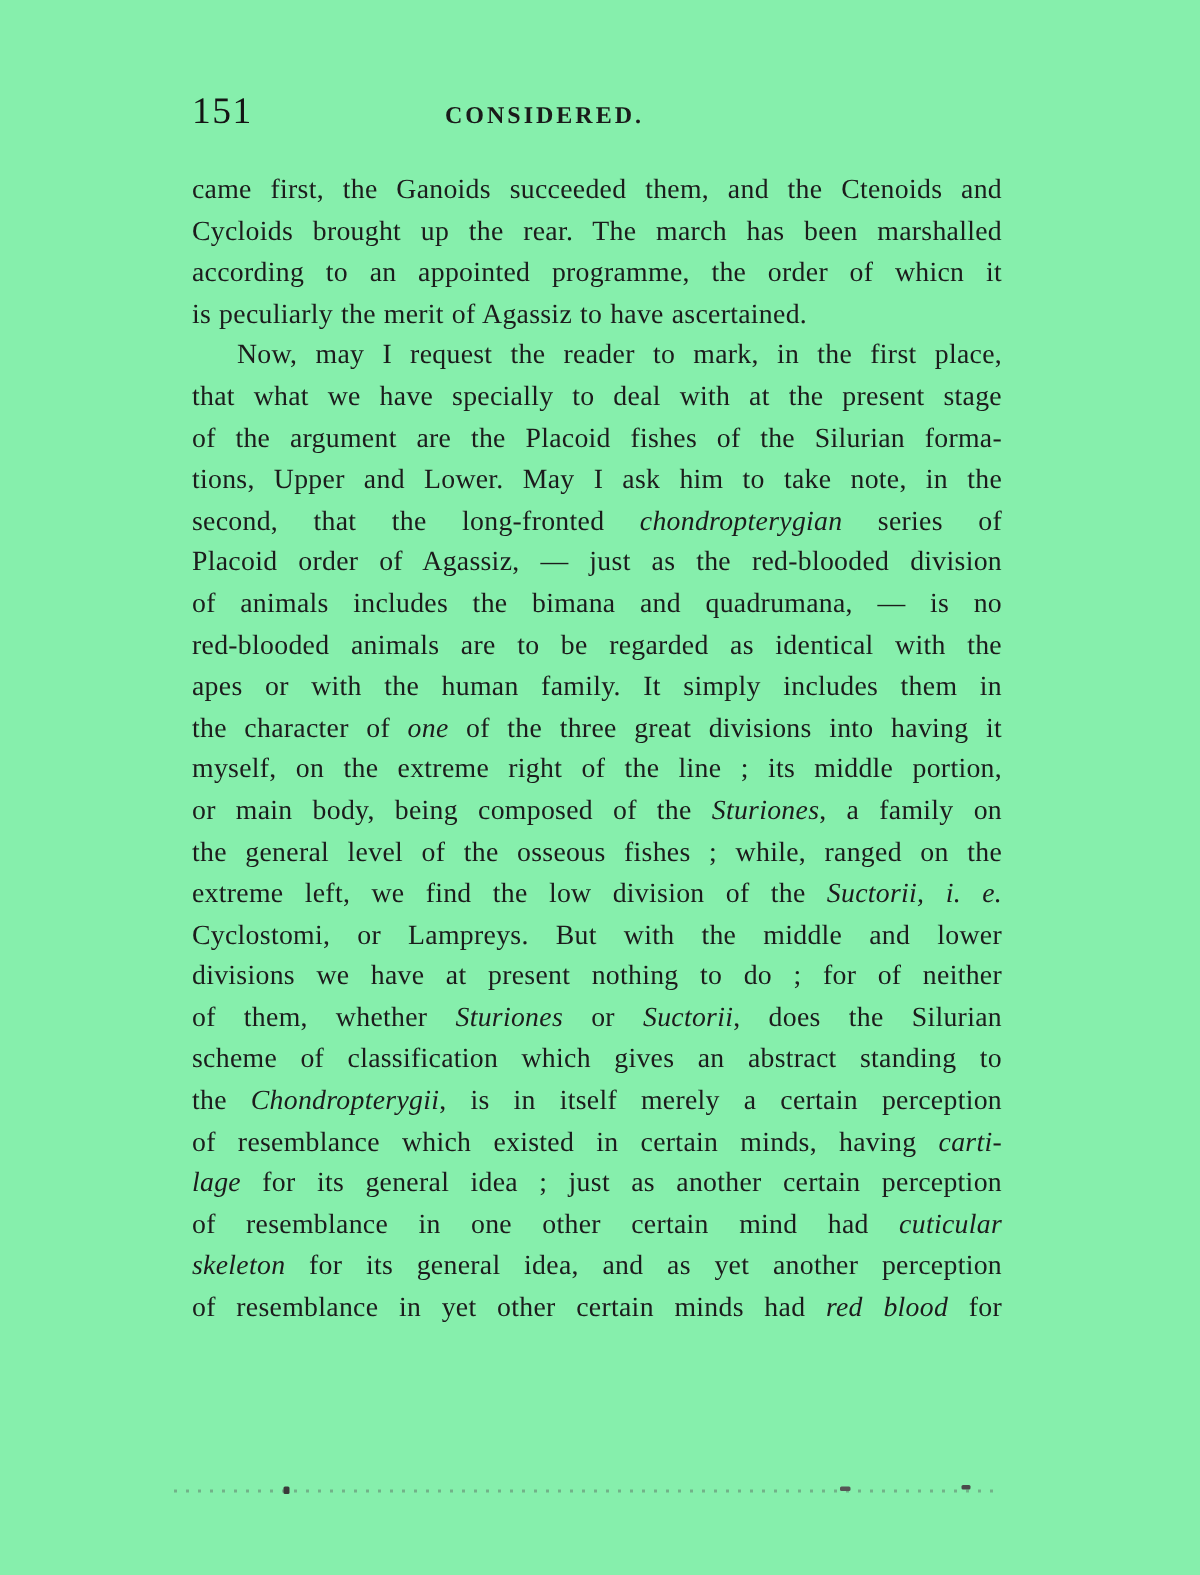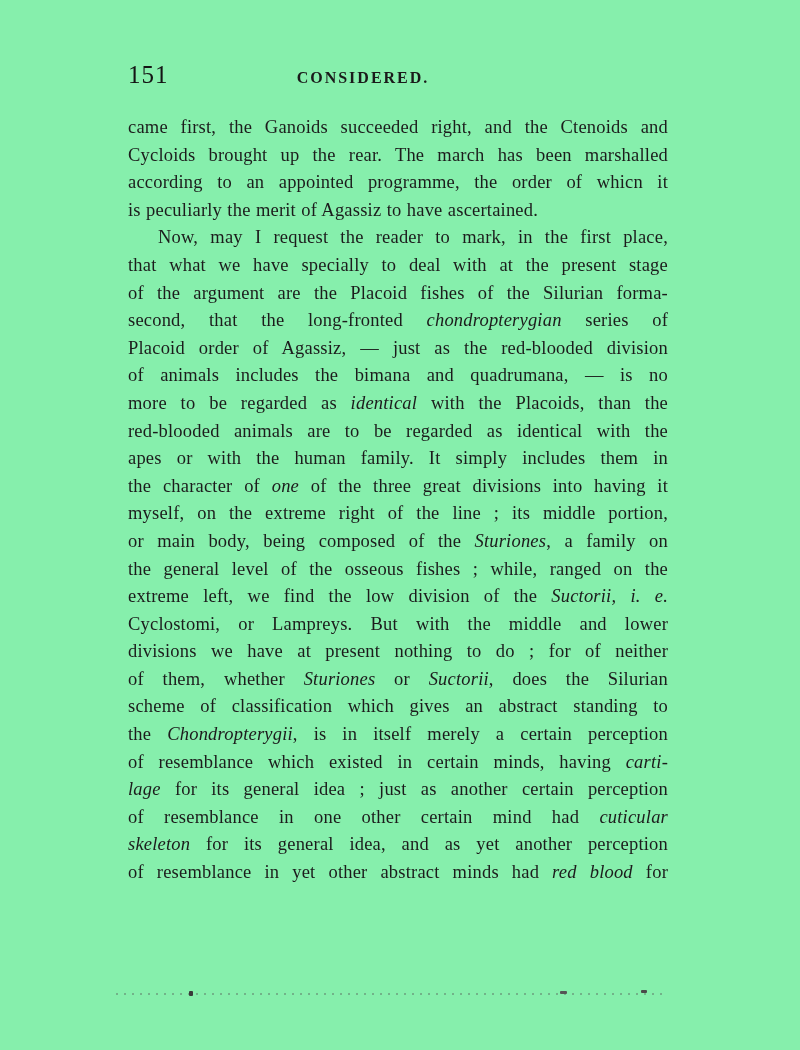--- a/index.html
+++ b/index.html
@@ -51,50 +51,50 @@
 <body>
 
 <div class="page">
 
   <div class="running-head">CONSIDERED.</div>
 
   <div class="page-number">151</div>
 
   <div class="page-text">
       <div class="paragraph">
-        <div class="line"><span>came first, the Ganoids succeeded right, and the Ctenoids and</span></div>
+        <div class="line"><span>came first, the Ganoids succeeded them, and the Ctenoids and</span></div>
         <div class="line"><span>Cycloids brought up the rear. The march has been marshalled</span></div>
         <div class="line"><span>according to an appointed programme, the order of whicn it</span></div>
         <div class="line no-stretch"><span>is peculiarly the merit of Agassiz to have ascertained.</span></div>
       </div>
       <div class="paragraph">
         <div class="line indent"><span>Now, may I request the reader to mark, in the first place,</span></div>
         <div class="line"><span>that what we have specially to deal with at the present stage</span></div>
         <div class="line"><span>of the argument are the Placoid fishes of the Silurian forma-</span></div>
+        <div class="line"><span>tions, Upper and Lower. May I ask him to take note, in the</span></div>
         <div class="line"><span>second, that the long-fronted </span><i>chondropterygian</i><span> series of</span></div>
         <div class="line"><span>Placoid order of Agassiz, — just as the red-blooded division</span></div>
         <div class="line"><span>of animals includes the bimana and quadrumana, — is no</span></div>
-        <div class="line"><span>more to be regarded as </span><i>identical</i><span> with the Placoids, than the</span></div>
         <div class="line"><span>red-blooded animals are to be regarded as identical with the</span></div>
         <div class="line"><span>apes or with the human family. It simply includes them in</span></div>
         <div class="line"><span>the character of </span><i>one</i><span> of the three great divisions into having it</span></div>
         <div class="line"><span>myself, on the extreme right of the line ; its middle portion,</span></div>
         <div class="line"><span>or main body, being composed of the </span><i>Sturiones</i><span>, a family on</span></div>
         <div class="line"><span>the general level of the osseous fishes ; while, ranged on the</span></div>
         <div class="line"><span>extreme left, we find the low division of the </span><i>Suctorii, i. e.</i></div>
         <div class="line"><span>Cyclostomi, or Lampreys. But with the middle and lower</span></div>
         <div class="line"><span>divisions we have at present nothing to do ; for of neither</span></div>
         <div class="line"><span>of them, whether </span><i>Sturiones</i><span> or </span><i>Suctorii</i><span>, does the Silurian</span></div>
         <div class="line"><span>scheme of classification which gives an abstract standing to</span></div>
         <div class="line"><span>the </span><i>Chondropterygii</i><span>, is in itself merely a certain perception</span></div>
         <div class="line"><span>of resemblance which existed in certain minds, having </span><i>carti-</i></div>
         <div class="line"><i>lage</i><span> for its general idea ; just as another certain perception</span></div>
         <div class="line"><span>of resemblance in one other certain mind had </span><i>cuticular</i></div>
         <div class="line"><i>skeleton</i><span> for its general idea, and as yet another perception</span></div>
-        <div class="line"><span>of resemblance in yet other abstract minds had </span><i>red blood</i><span> for</span></div>
+        <div class="line"><span>of resemblance in yet other certain minds had </span><i>red blood</i><span> for</span></div>
       </div>
     </div>
 
   <div class="artifact-line"></div>
   <div class="speck s1"></div>
   <div class="speck s2"></div>
   <div class="speck s3"></div>
 
 </div>
 

